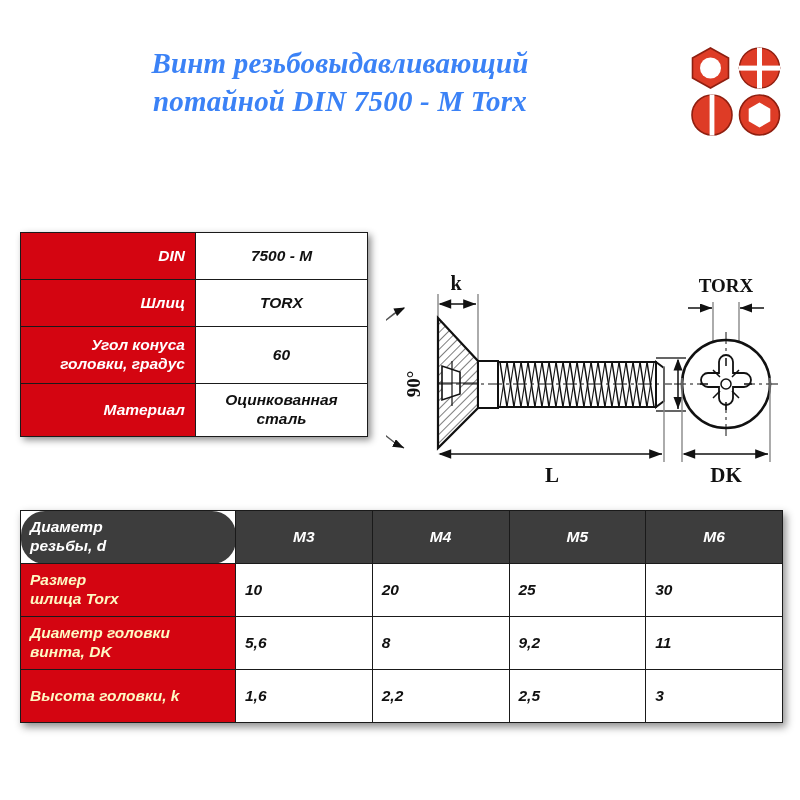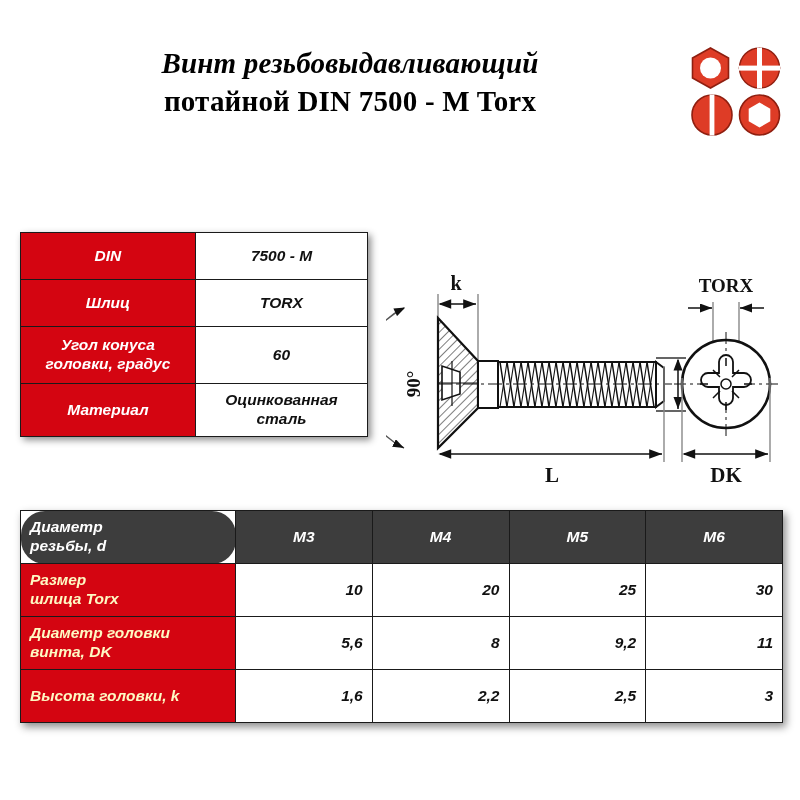--- a/index.html
+++ b/index.html
@@ -3,30 +3,30 @@
 <meta charset="utf-8">
 <style>
   html,body{margin:0;padding:0;}
   body{
     width:800px;height:800px;background:#ffffff;
     font-family:"Liberation Sans", sans-serif;
     position:relative;overflow:hidden;
   }
   
   .title{
-    position:absolute;left:50px;top:44px;width:600px;
+    position:absolute;left:40px;top:44px;width:600px;
     text-align:center;
     font-family:"Liberation Serif", serif;
     font-weight:bold;font-style:italic;
-    font-size:29px;line-height:1.32;color:#000000;
+    font-size:29px;line-height:1.32;color:#3b82f6;
     letter-spacing:.2px;
   }
   .title .ln{display:block;white-space:nowrap;}
   .title .ln.l2,.title .ln.l3{font-style:normal;}
-  .title .ln.l2{}
+  .title .ln.l2{font-style:italic;}
 
   
   .logo{position:absolute;left:690px;top:46px;width:92px;height:92px;}
   .logo svg{display:block;}
 
   
   .spec-table{
     position:absolute;left:20px;top:232px;width:348px;
     border-collapse:collapse;
     box-shadow:3px 3px 7px rgba(0,0,0,.45);
@@ -35,21 +35,21 @@
   .spec-table td{
     border:1px solid #1a1a1a;
     font-weight:bold;font-style:italic;
     font-size:15.5px;line-height:1.2;
     padding:0 10px;
     height:46px;
     vertical-align:middle;
   }
   .spec-table td.k{
     background:#d40511;color:#ffffff;
-    width:182px;text-align:center;
+    width:182px;text-align:right;
     border-right:1px solid #1a1a1a;
   }
   .spec-table td.v{
     background:#ffffff;color:#111111;
     width:166px;text-align:center;
   }
   .spec-table tr.tall td{height:56px;}
   .spec-table tr.tall2 td{height:52px;}
 
   
@@ -73,21 +73,21 @@
   .dim-table th.hv{
     background:#3d3d3d;color:#ffffff;
     text-align:center;
   }
   .dim-table td.rk{
     background:#d40511;color:#fef9c3;
     width:196px;text-align:left;
   }
   .dim-table td.dv{
     background:#ffffff;color:#111111;
-    text-align:right;
+    text-align:left;
   }
 
   
   .drawing{
     position:absolute;left:386px;top:266px;width:400px;height:230px;
   }
   .drawing svg{display:block;}
 </style>
 </head>
 <body>

